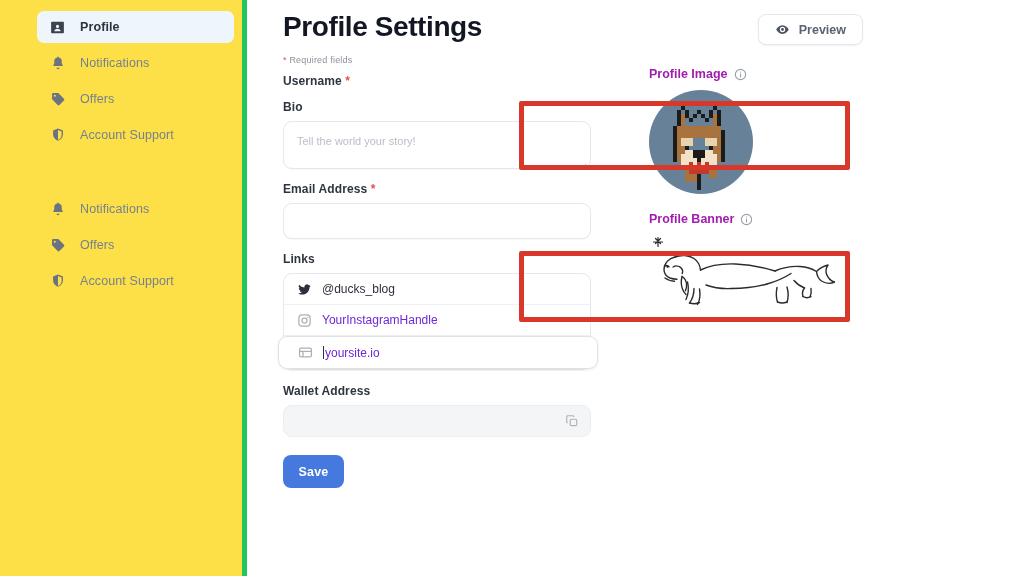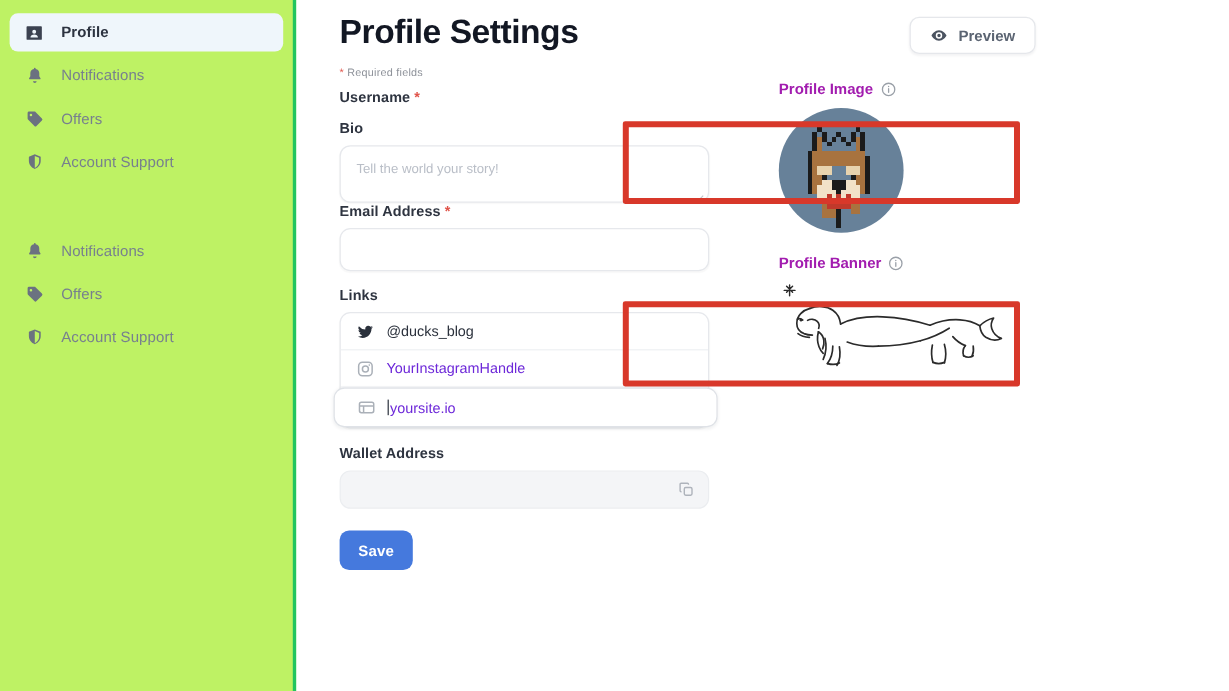--- a/index.html
+++ b/index.html
@@ -7,24 +7,25 @@
     width: 1024px; height: 576px;
     background: #ffffff;
     font-family: "Liberation Sans", sans-serif;
     overflow: hidden;
   }
   .app { position: relative; width: 1024px; height: 576px; display: flex; }
 
   
   .sidebar {
     width: 247px; height: 576px;
-    background: #bef264;
-    border-right: 3px solid #22c55e;
+    background: #fde047;
+    border-right: 5px solid #22c55e;
     padding-top: 11px;
     flex: 0 0 247px;
+    padding-left: 29px;
   }
   .nav-item {
     display: flex; align-items: center;
     height: 32px;
     margin: 0 8px 4px 8px;
     padding: 0 12px;
     border-radius: 7px;
     cursor: pointer;
     gap: 14px;
   }
@@ -294,21 +295,21 @@
 
         
         <div class="field" style="margin-bottom:12px;">
           <label class="field-label">
             <span>Username</span>
             <span class="req">*</span>
           </label>
         </div>
 
         
-        <div class="field" style="">
+        <div class="field" style="margin-bottom:13px;">
           <label class="field-label">Bio</label>
           <div class="textarea-box">
             <span class="input-ph">Tell the world your story!</span>
             <span class="resize-grip">
               <svg width="8" height="8" viewBox="0 0 8 8" fill="none" stroke="currentColor" stroke-width="1">
                 <path d="M7 1L1 7M7 4L4 7"></path>
               </svg>
             </span>
           </div>
         </div>

